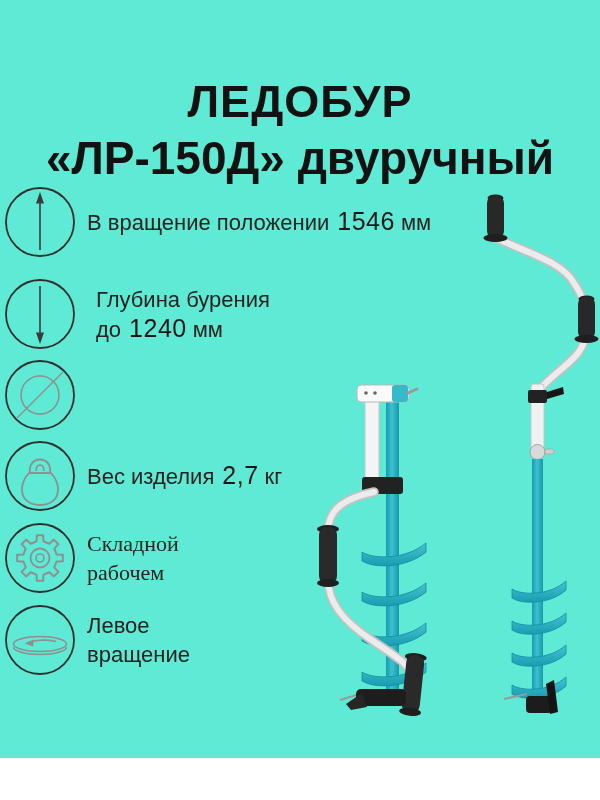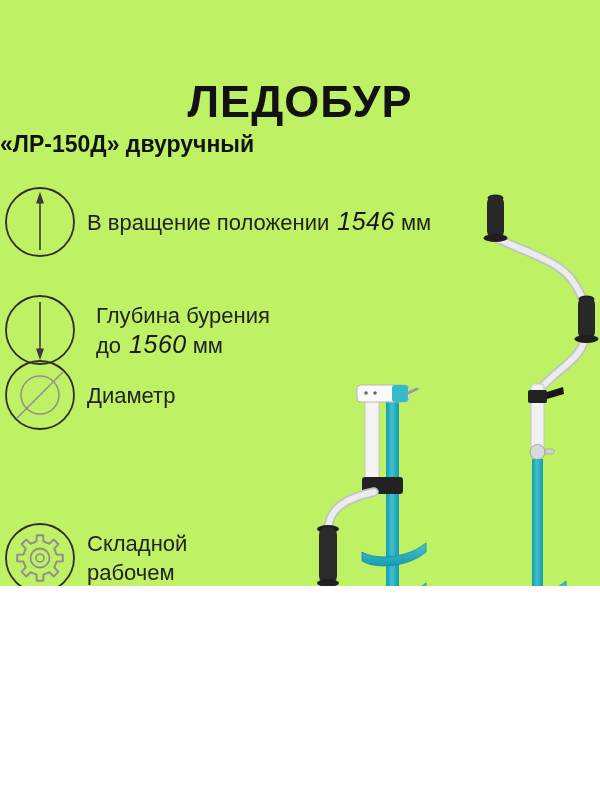--- a/index.html
+++ b/index.html
@@ -1,41 +1,41 @@
 <!DOCTYPE html>
 <html><head>
 <meta charset="utf-8">
 <style>
   * { margin:0; padding:0; box-sizing:border-box; }
   html,body { background:#fff; }
   .page {
-    position:relative; width:600px; height:586px; background:#bef264;
+    position:relative; width:600px; height:758px; background:#5eead4;
     font-family:"Liberation Sans", "DejaVu Sans", sans-serif;
     color:#1c1c1c; overflow:hidden;
   }
   .title {
     position:absolute; top:76px; left:0; width:100%;
     text-align:center; font-size:45px; font-weight:600;
     letter-spacing:1px; color:#121212;
   }
   .subtitle {
     position:absolute; top:131px; left:0; width:100%;
-    font-size:23px; font-weight:600; color:#121212;
+    text-align:center; font-size:46px; font-weight:600; color:#121212;
   }
   .spec-row {
     position:absolute; left:4px; display:flex; align-items:center; gap:11px;
   }
   .spec-icon { width:72px; height:72px; flex:0 0 72px; }
   .spec-text { font-size:22px; line-height:29px; color:#222; white-space:nowrap; }
   .val {
-    font-style:italic; font-size:25px; font-weight:500;
+    font-size:25px; font-weight:500;
     margin-left:8px; margin-right:6px; letter-spacing:0.5px; color:#181818;text-align:center;
   }
-  .r1 { top:186px; } .r2 { top:294px;gap:20px; } .r3 { top:359px; }
-  .r4 { top:440px; } .r5 { top:522px; } .r6 { top:604px; }
+  .r1 { top:186px; } .r2 { top:278px;gap:20px; } .r3 { top:359px; }
+  .r4 { top:440px; } .r5 { top:522px;font-family:Liberation Serif, serif; } .r6 { top:604px; }
   .augers { position:absolute; left:0; top:0; width:600px; height:800px; }
 </style>
 </head>
 <body>
 
 <div class="page">
 
   <div class="title">ЛЕДОБУР</div>
   <div class="subtitle">«ЛР-150Д» двуручный</div>
 
@@ -51,35 +51,45 @@
   </div>
 
   <div class="spec-row r2">
     <svg class="spec-icon" viewBox="0 0 72 72">
       <circle cx="36" cy="36" r="34" fill="none" stroke="#2e2e2e" stroke-width="1.8"></circle>
       <line x1="36" y1="8" x2="36" y2="56" stroke="#3a3a3a" stroke-width="1.6"></line>
       <polygon points="36,66 32,54.5 40,54.5" fill="#3a3a3a"></polygon>
     </svg>
     <div class="spec-text">
       <div>Глубина бурения</div>
-      <div><span>до</span><span class="val">1560</span><span>мм</span></div>
+      <div><span>до</span><span class="val">1240</span><span>мм</span></div>
     </div>
   </div>
 
   <div class="spec-row r3">
     <svg class="spec-icon" viewBox="0 0 72 72">
       <circle cx="36" cy="36" r="34" fill="none" stroke="#2e2e2e" stroke-width="1.8"></circle>
       <circle cx="36" cy="36" r="19" fill="none" stroke="#8f8f8f" stroke-width="1.5"></circle>
       <line x1="13" y1="59" x2="59" y2="13" stroke="#8f8f8f" stroke-width="1.5"></line>
     </svg>
     <div class="spec-text">
-      <div>Диаметр</div>
     </div>
   </div>
 
+  <div class="spec-row r4">
+    <svg class="spec-icon" viewBox="0 0 72 72">
+      <circle cx="36" cy="36" r="34" fill="none" stroke="#2e2e2e" stroke-width="1.8"></circle>
+      <path d="M26,33 C23,15 49,15 46,33" fill="none" stroke="#8f8f8f" stroke-width="1.8" stroke-linejoin="round"></path>
+      <path d="M32,31 C31.5,23 40.5,23 40,31" fill="none" stroke="#8f8f8f" stroke-width="1.6"></path>
+      <path d="M25,33 L47,33 C55,42 56,52 51,59 C44,67 28,67 21,59 C16,52 17,42 25,33 Z" fill="none" stroke="#8f8f8f" stroke-width="1.8" stroke-linejoin="round"></path>
+    </svg>
+    <div class="spec-text">
+      <div><span>Вес изделия</span><span class="val">2,7</span><span>кг</span></div>
+    </div>
+  </div>
 
   <div class="spec-row r5">
     <svg class="spec-icon" viewBox="0 0 72 72">
       <circle cx="36" cy="36" r="34" fill="none" stroke="#2e2e2e" stroke-width="1.8"></circle>
       <path d="M52.6,32.5 L58.8,32.8 L58.8,39.2 L52.6,39.5 L50.3,45.3 L54.4,49.9 L49.9,54.4 L45.3,50.3 L39.5,52.6 L39.2,58.8 L32.8,58.8 L32.5,52.6 L26.7,50.3 L22.2,54.4 L17.6,49.9 L21.7,45.3 L19.4,39.5 L13.2,39.2 L13.2,32.8 L19.4,32.5 L21.7,26.7 L17.6,22.2 L22.2,17.6 L26.7,21.7 L32.5,19.4 L32.8,13.2 L39.2,13.2 L39.5,19.4 L45.3,21.7 L49.8,17.6 L54.4,22.2 L50.3,26.7 Z" fill="none" stroke="#8f8f8f" stroke-width="2" stroke-linejoin="round"></path>
       <circle cx="36" cy="36" r="9.5" fill="none" stroke="#8f8f8f" stroke-width="1.8"></circle>
       <circle cx="36" cy="36" r="4" fill="none" stroke="#8f8f8f" stroke-width="1.6"></circle>
     </svg>
     <div class="spec-text">
       <div>Складной</div>
@@ -88,20 +98,24 @@
   </div>
 
   <div class="spec-row r6">
     <svg class="spec-icon" viewBox="0 0 72 72">
       <circle cx="36" cy="36" r="34" fill="none" stroke="#2e2e2e" stroke-width="1.8"></circle>
       <ellipse cx="36" cy="40" rx="26.5" ry="7.5" fill="none" stroke="#8f8f8f" stroke-width="1.5"></ellipse>
       <path d="M9.5,43 A26.5,7.5 0 0 0 62.5,43" fill="none" stroke="#8f8f8f" stroke-width="1.5"></path>
       <path d="M52,37.5 A19,5.5 0 0 0 24,38.5" fill="none" stroke="#8f8f8f" stroke-width="1.6"></path>
       <polygon points="20.5,39.5 30,35.5 29,42.5" fill="#8f8f8f"></polygon>
     </svg>
+    <div class="spec-text">
+      <div>Левое</div>
+      <div>вращение</div>
+    </div>
   </div>
 
   <svg class="augers" viewBox="0 0 600 800">
     <defs>
       <linearGradient id="tealH" x1="0" y1="0" x2="1" y2="0">
         <stop offset="0" stop-color="#139cb0"></stop>
         <stop offset="0.45" stop-color="#3fc0cf"></stop>
         <stop offset="1" stop-color="#1799ac"></stop>
       </linearGradient>
       <linearGradient id="flightG" x1="0" y1="0" x2="0" y2="1">

